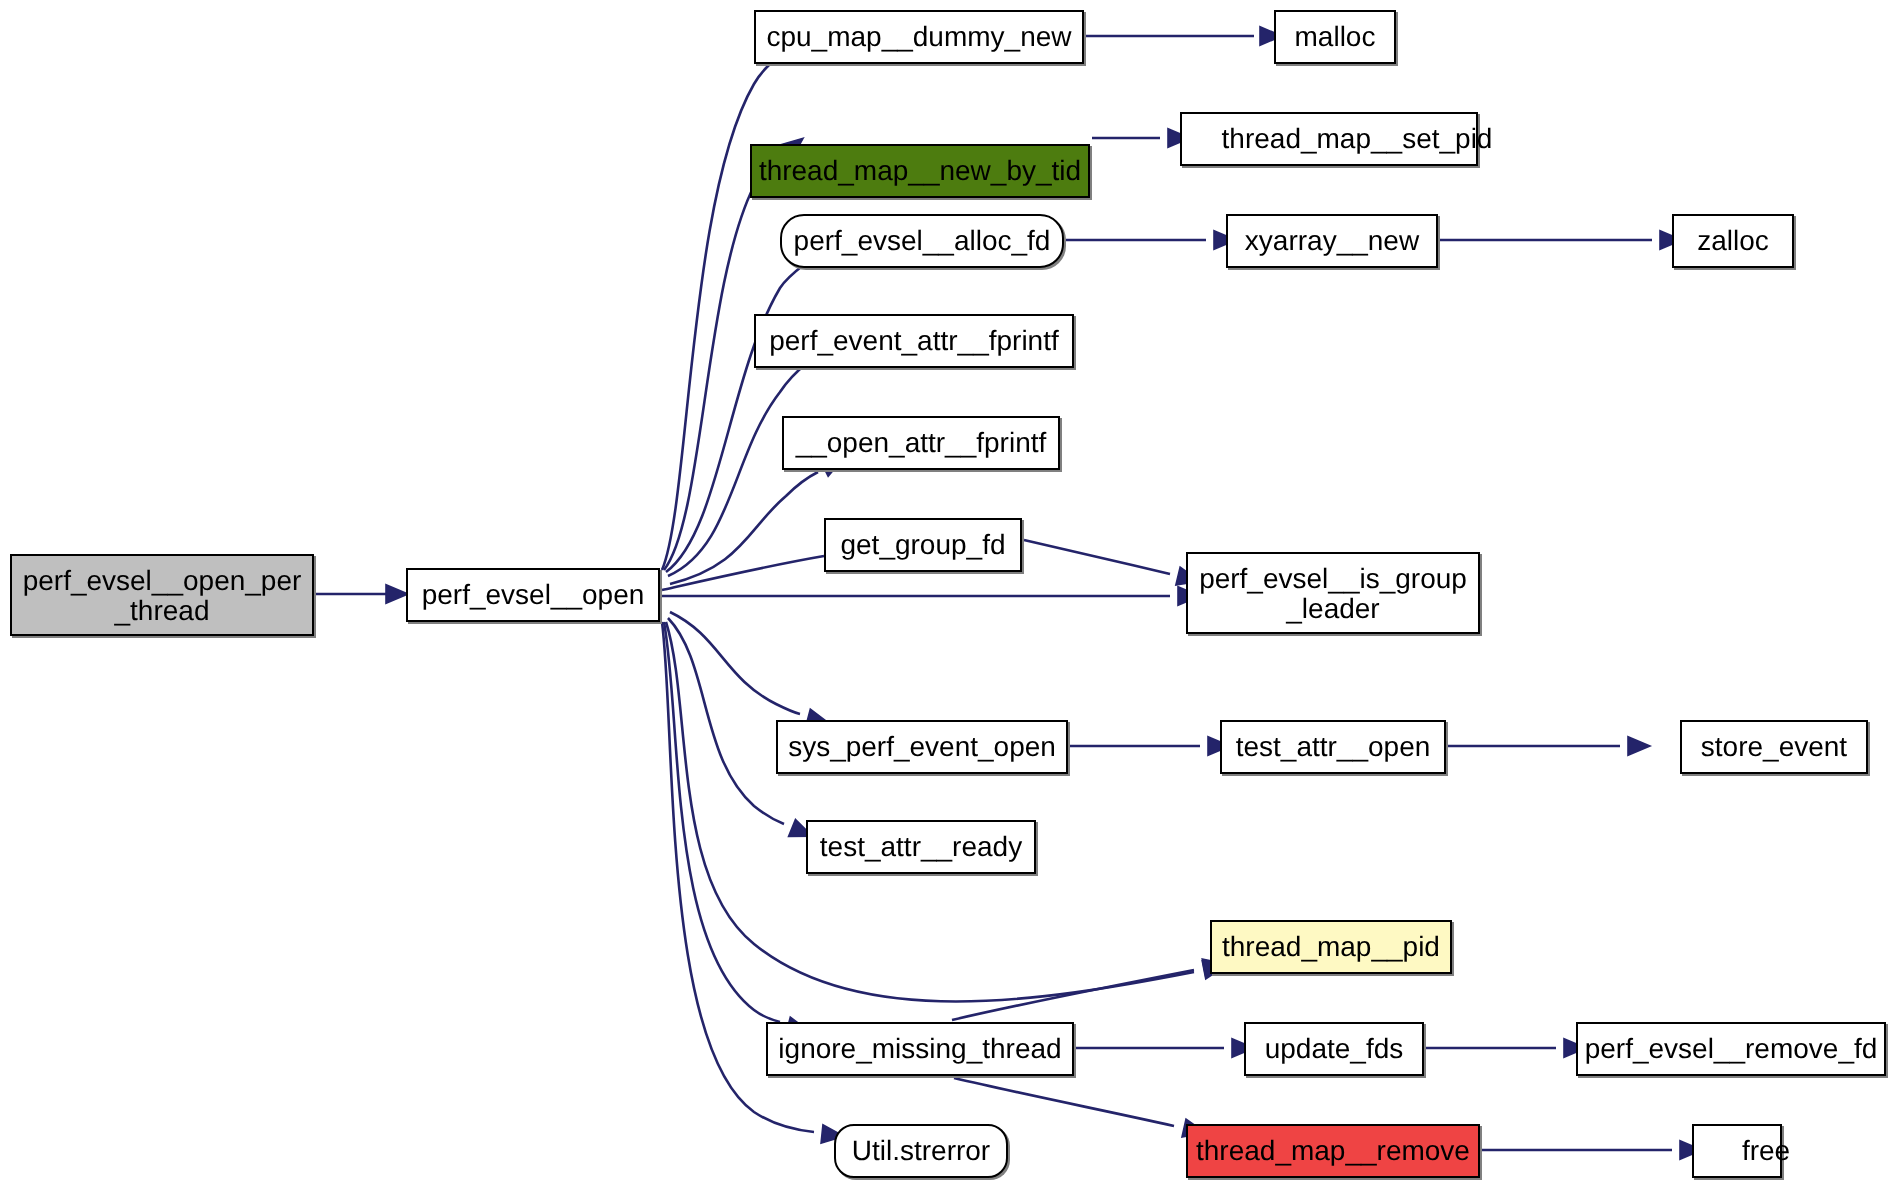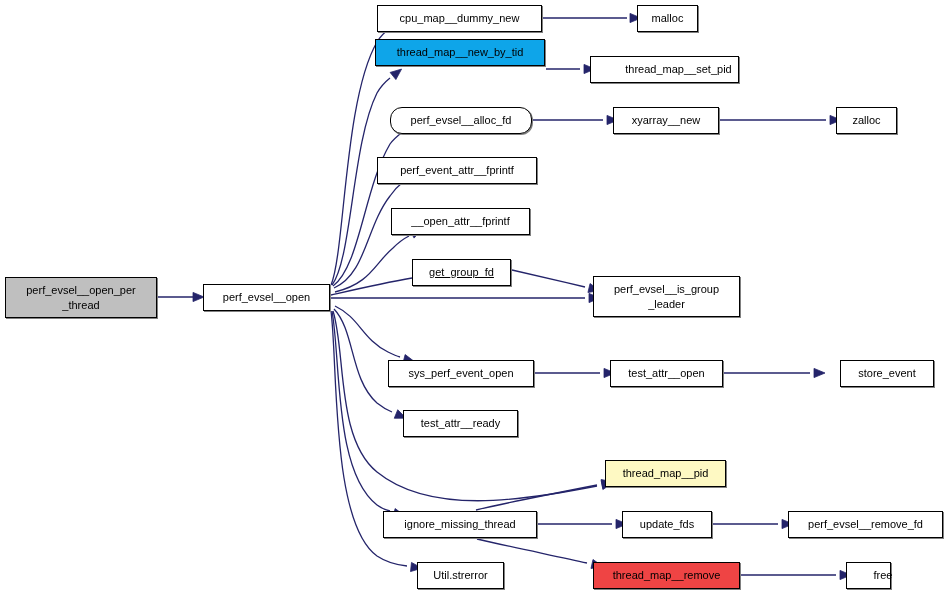--- a/index.html
+++ b/index.html
@@ -18,21 +18,21 @@
     position:absolute;
     box-sizing:border-box;
     background:#ffffff;
     border:1px solid #000000;
     box-shadow:1px 1px 0 0 #808080;
     display:flex;
     align-items:center;
     justify-content:center;
     text-align:center;
     color:#000000;
-    font-size:11px;
+    font-size:14px;
     line-height:15px;
     letter-spacing:0px;
     white-space:pre;
     z-index:2;
   }
   .node.highlight{
     background:#bfbfbf;
   }
   .node .lbl{display:block;}
 </style>
@@ -90,34 +90,34 @@
       <path d="M477,539 C511,547 556,556 587,563" fill="none" stroke="#24246a" stroke-width="1.3"></path>
       <polygon points="602.732404192157,566.4115348341192 590.9915399784593,568.4880962985384 593.0084600215407,559.5119037014616" fill="#24246a" stroke="#24246a" stroke-width="0.8"></polygon>
       <path d="M741,575 L836,575" fill="none" stroke="#24246a" stroke-width="1.3"></path>
       <polygon points="851,575 840,579.6 840,570.4" fill="#24246a" stroke="#24246a" stroke-width="0.8"></polygon>
     </svg>
 <div class="node highlight" style="left: 5px; top: 277px; width: 152px; height: 41px; border-color: rgb(0, 0, 0); background: rgb(191, 191, 191);"><span class="lbl">perf_evsel__open_per
 _thread</span></div>
     <div class="node" style="left: 203px; top: 284px; width: 127px; height: 27px; border-color: rgb(0, 0, 0); background: rgb(255, 255, 255);"><span class="lbl">perf_evsel__open</span></div>
     <div class="node" style="left: 377px; top: 5px; width: 165px; height: 27px; border-color: rgb(0, 0, 0); background: rgb(255, 255, 255);"><span class="lbl">cpu_map__dummy_new</span></div>
     <div class="node" style="left: 637px; top: 5px; width: 61px; height: 27px; border-color: rgb(0, 0, 0); background: rgb(255, 255, 255);"><span class="lbl">malloc</span></div>
-    <div class="node" style="left: 375px; top: 39px; width: 170px; height: 27px; border-color: rgb(0, 0, 0); background: #0ea5e9;"><span class="lbl">thread_map__new_by_tid</span></div>
+    <div class="node" style="left: 375px; top: 72px; width: 170px; height: 27px; border-color: rgb(0, 0, 0); background: #4d7c0f;"><span class="lbl">thread_map__new_by_tid</span></div>
     <div class="node" style="left: 590px; top: 56px; width: 149px; height: 27px; border-color: rgb(0, 0, 0); background: rgb(255, 255, 255); padding-left: 28px;"><span class="lbl">thread_map__set_pid</span></div>
     <div class="node" style="left: 390px; top: 107px; width: 142px; height: 27px; border-color: rgb(0, 0, 0); background: rgb(255, 255, 255); border-radius: 12px;"><span class="lbl">perf_evsel__alloc_fd</span></div>
     <div class="node" style="left: 613px; top: 107px; width: 106px; height: 27px; border-color: rgb(0, 0, 0); background: rgb(255, 255, 255);"><span class="lbl">xyarray__new</span></div>
     <div class="node" style="left: 836px; top: 107px; width: 61px; height: 27px; border-color: rgb(0, 0, 0); background: rgb(255, 255, 255);"><span class="lbl">zalloc</span></div>
     <div class="node" style="left: 377px; top: 157px; width: 160px; height: 27px; border-color: rgb(0, 0, 0); background: rgb(255, 255, 255);"><span class="lbl">perf_event_attr__fprintf</span></div>
     <div class="node" style="left: 391px; top: 208px; width: 139px; height: 27px; border-color: rgb(0, 0, 0); background: rgb(255, 255, 255);"><span class="lbl">__open_attr__fprintf</span></div>
-    <div class="node" style="left: 412px; top: 259px; width: 99px; height: 27px; border-color: rgb(0, 0, 0); background: rgb(255, 255, 255); text-decoration: underline;"><span class="lbl">get_group_fd</span></div>
+    <div class="node" style="left: 412px; top: 259px; width: 99px; height: 27px; border-color: rgb(0, 0, 0); background: rgb(255, 255, 255);"><span class="lbl">get_group_fd</span></div>
     <div class="node" style="left: 593px; top: 276px; width: 147px; height: 41px; border-color: rgb(0, 0, 0); background: rgb(255, 255, 255);"><span class="lbl">perf_evsel__is_group
 _leader</span></div>
     <div class="node" style="left: 388px; top: 360px; width: 146px; height: 27px; border-color: rgb(0, 0, 0); background: rgb(255, 255, 255);"><span class="lbl">sys_perf_event_open</span></div>
     <div class="node" style="left: 610px; top: 360px; width: 113px; height: 27px; border-color: rgb(0, 0, 0); background: rgb(255, 255, 255); text-align: center;"><span class="lbl">test_attr__open</span></div>
     <div class="node" style="left: 840px; top: 360px; width: 94px; height: 27px; border-color: rgb(0, 0, 0); background: rgb(255, 255, 255);"><span class="lbl">store_event</span></div>
     <div class="node" style="left: 403px; top: 410px; width: 115px; height: 27px; border-color: rgb(0, 0, 0); background: rgb(255, 255, 255);"><span class="lbl">test_attr__ready</span></div>
     <div class="node" style="left: 605px; top: 460px; width: 121px; height: 27px; border-color: rgb(0, 0, 0); background: #fef9c3;"><span class="lbl">thread_map__pid</span></div>
     <div class="node" style="left: 383px; top: 511px; width: 154px; height: 27px; border-color: rgb(0, 0, 0); background: rgb(255, 255, 255);"><span class="lbl">ignore_missing_thread</span></div>
     <div class="node" style="left: 622px; top: 511px; width: 90px; height: 27px; border-color: rgb(0, 0, 0); background: rgb(255, 255, 255);"><span class="lbl">update_fds</span></div>
     <div class="node" style="left: 788px; top: 511px; width: 155px; height: 27px; border-color: rgb(0, 0, 0); background: rgb(255, 255, 255);"><span class="lbl">perf_evsel__remove_fd</span></div>
-    <div class="node" style="left: 417px; top: 562px; width: 87px; height: 27px; border-color: rgb(0, 0, 0); background: rgb(255, 255, 255);"><span class="lbl">Util.strerror</span></div>
+    <div class="node" style="left: 417px; top: 562px; width: 87px; height: 27px; border-color: rgb(0, 0, 0); background: rgb(255, 255, 255); border-radius: 10px;"><span class="lbl">Util.strerror</span></div>
     <div class="node" style="left: 593px; top: 562px; width: 147px; height: 27px; border-color: rgb(0, 0, 0); background: #ef4444;"><span class="lbl">thread_map__remove</span></div>
     <div class="node" style="left: 846px; top: 562px; width: 45px; height: 27px; border-color: rgb(0, 0, 0); background: rgb(255, 255, 255); padding-left: 29px;"><span class="lbl">free</span></div>
   </div>
 
 </body></html>

